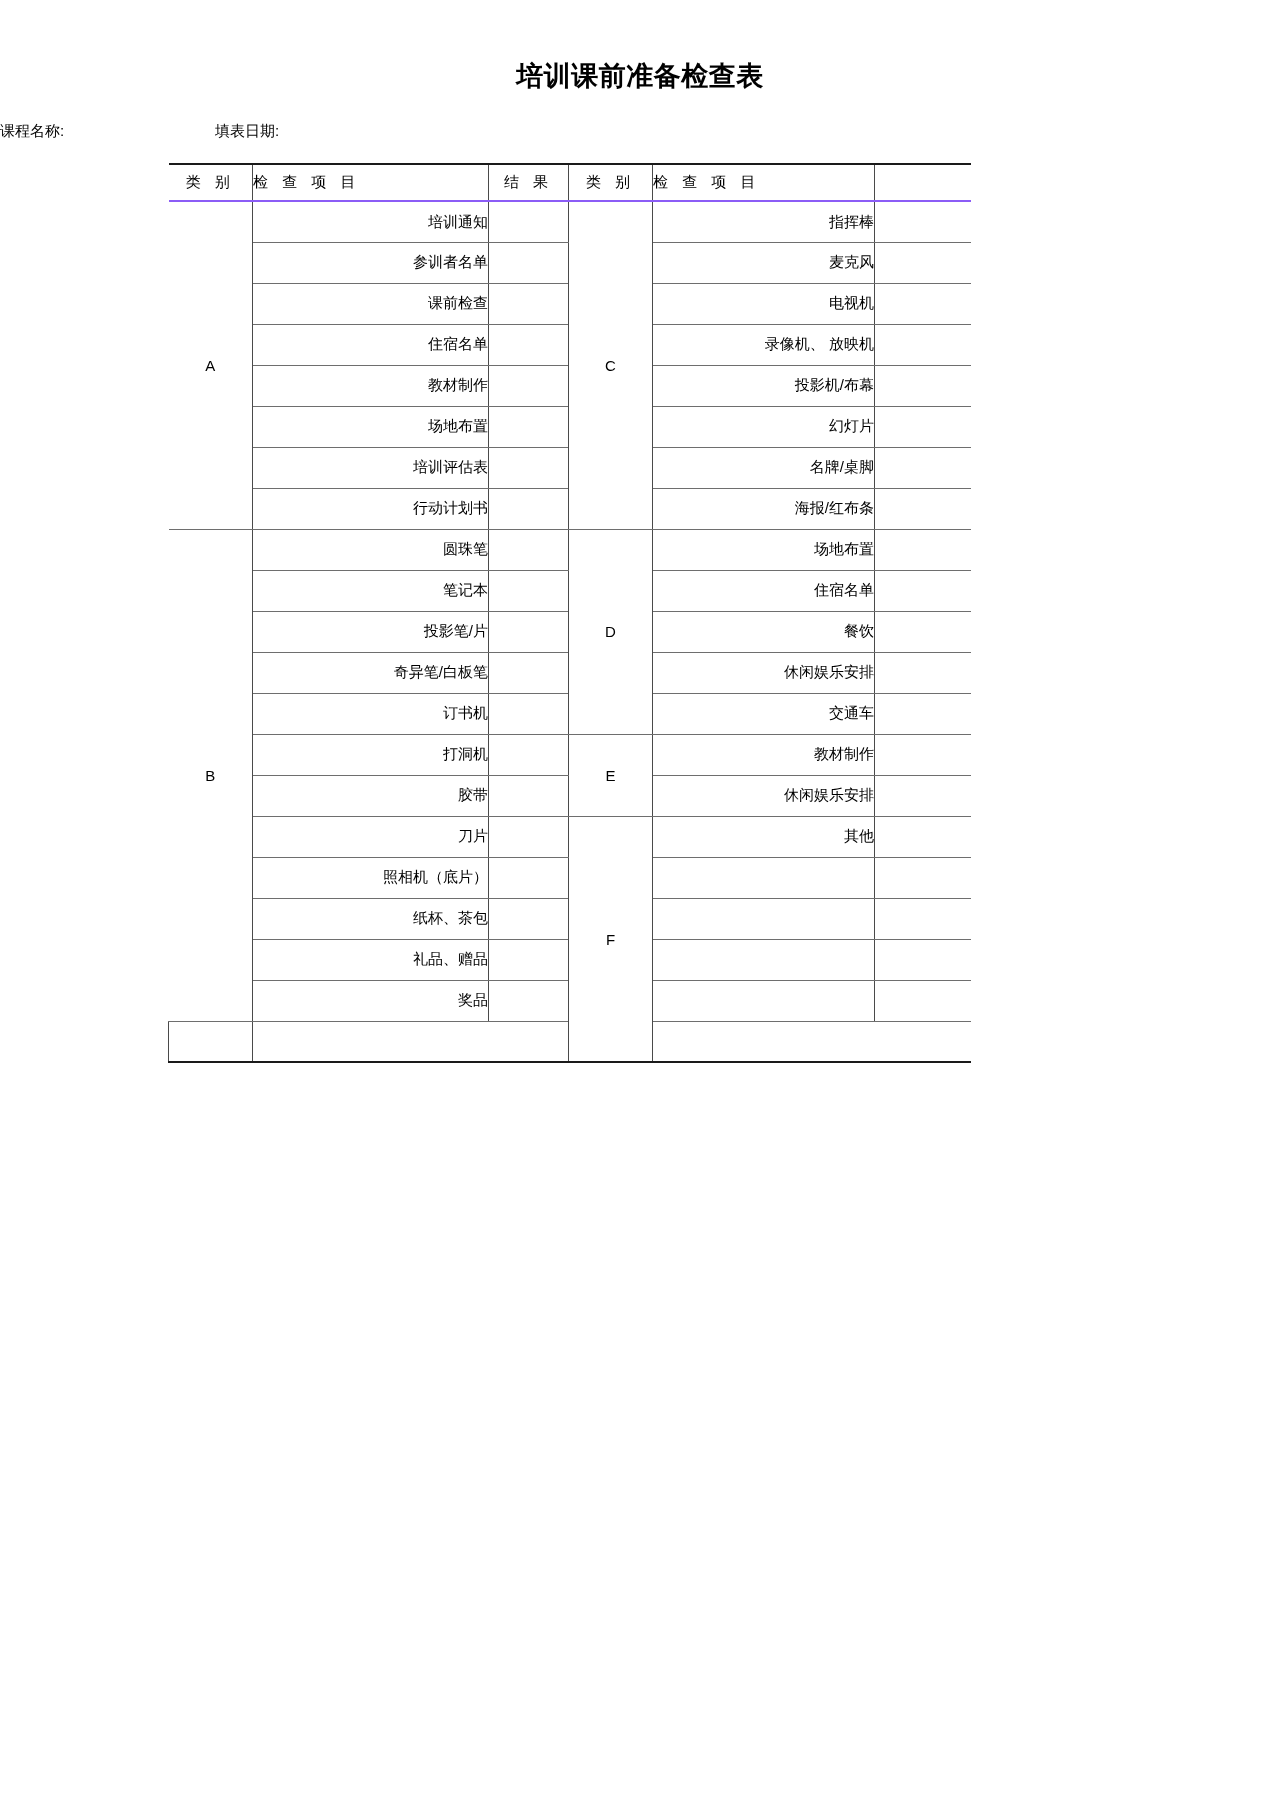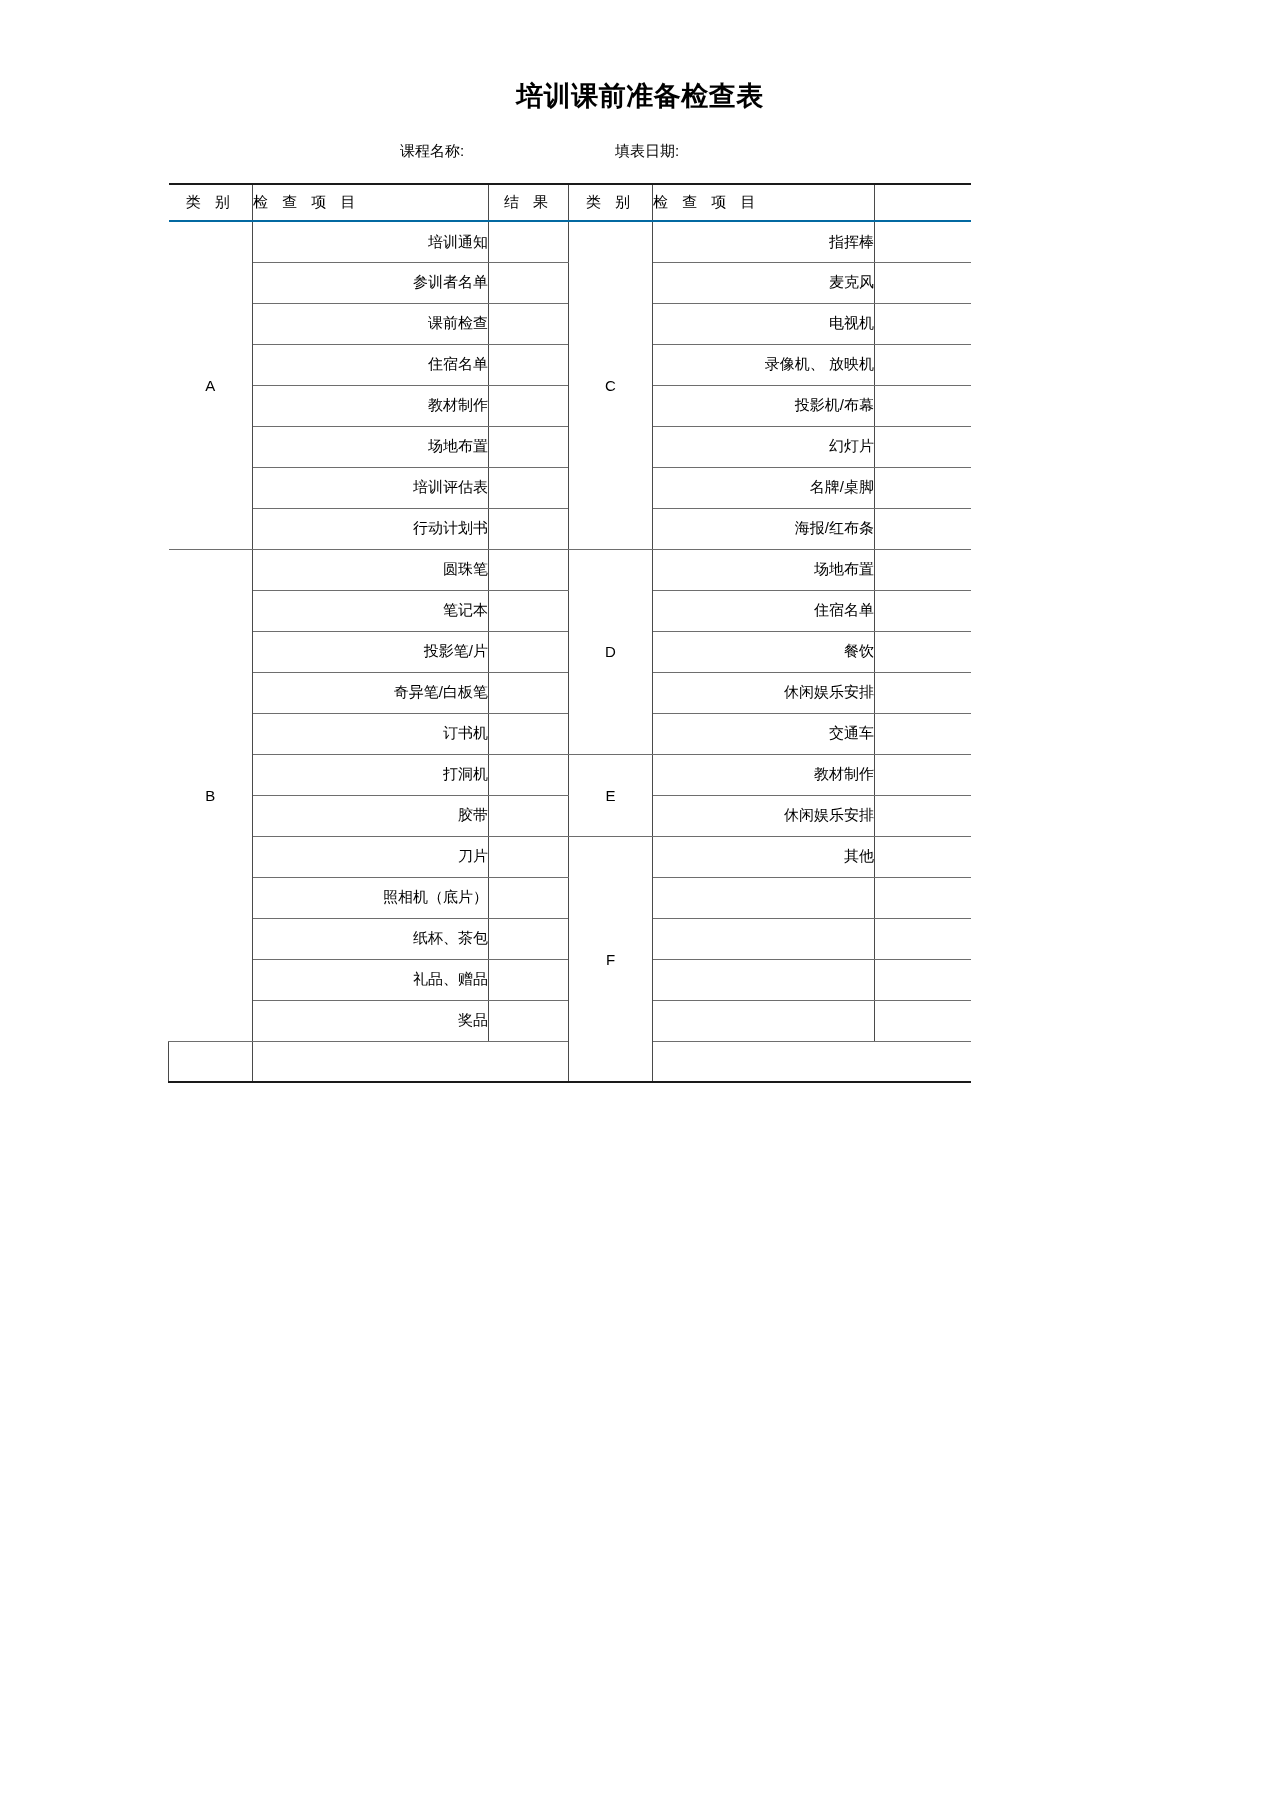--- a/index.html
+++ b/index.html
@@ -21,28 +21,27 @@
     background: #ffffff;
     position: relative;
     box-sizing: border-box;
   }
   .doc-title {
     text-align: center;
     font-size: 27px;
     font-weight: bold;
     letter-spacing: 0.5px;
     margin: 0;
-    padding-top: 80px;
+    padding-top: 60px;
     line-height: 1.2;
     color: #000;
   }
   .info-row {
     display: flex;
     margin-top: 30px;
-    padding-left: 400px;
     font-size: 15px;
     color: #000;
   }
   .info-label-1 { width: 215px; }
   .info-label-2 { }
 
   .table-wrap {
     margin-top: 22px;
     padding-left: 168px;
     padding-right: 0;
@@ -66,21 +65,21 @@
     border-top: 1px solid #6e6e6e;
     border-bottom: 1px solid #6e6e6e;
     padding: 0;
     height: 41px;
     vertical-align: middle;
     font-weight: normal;
     box-sizing: border-box;
   }
   table.checklist tr.header-row td {
     border-top: none;
-    border-bottom: 2px solid #0369a1;
+    border-bottom: 2px solid #8b5cf6;
     height: 37px;
     font-size: 15px;
   }
   table.checklist tr.header-row {
     border-top: 2px solid #1a1a1a;
   }
   table.checklist {
     border-top: 2px solid #1a1a1a;
     border-bottom: 2px solid #1a1a1a;
   }

